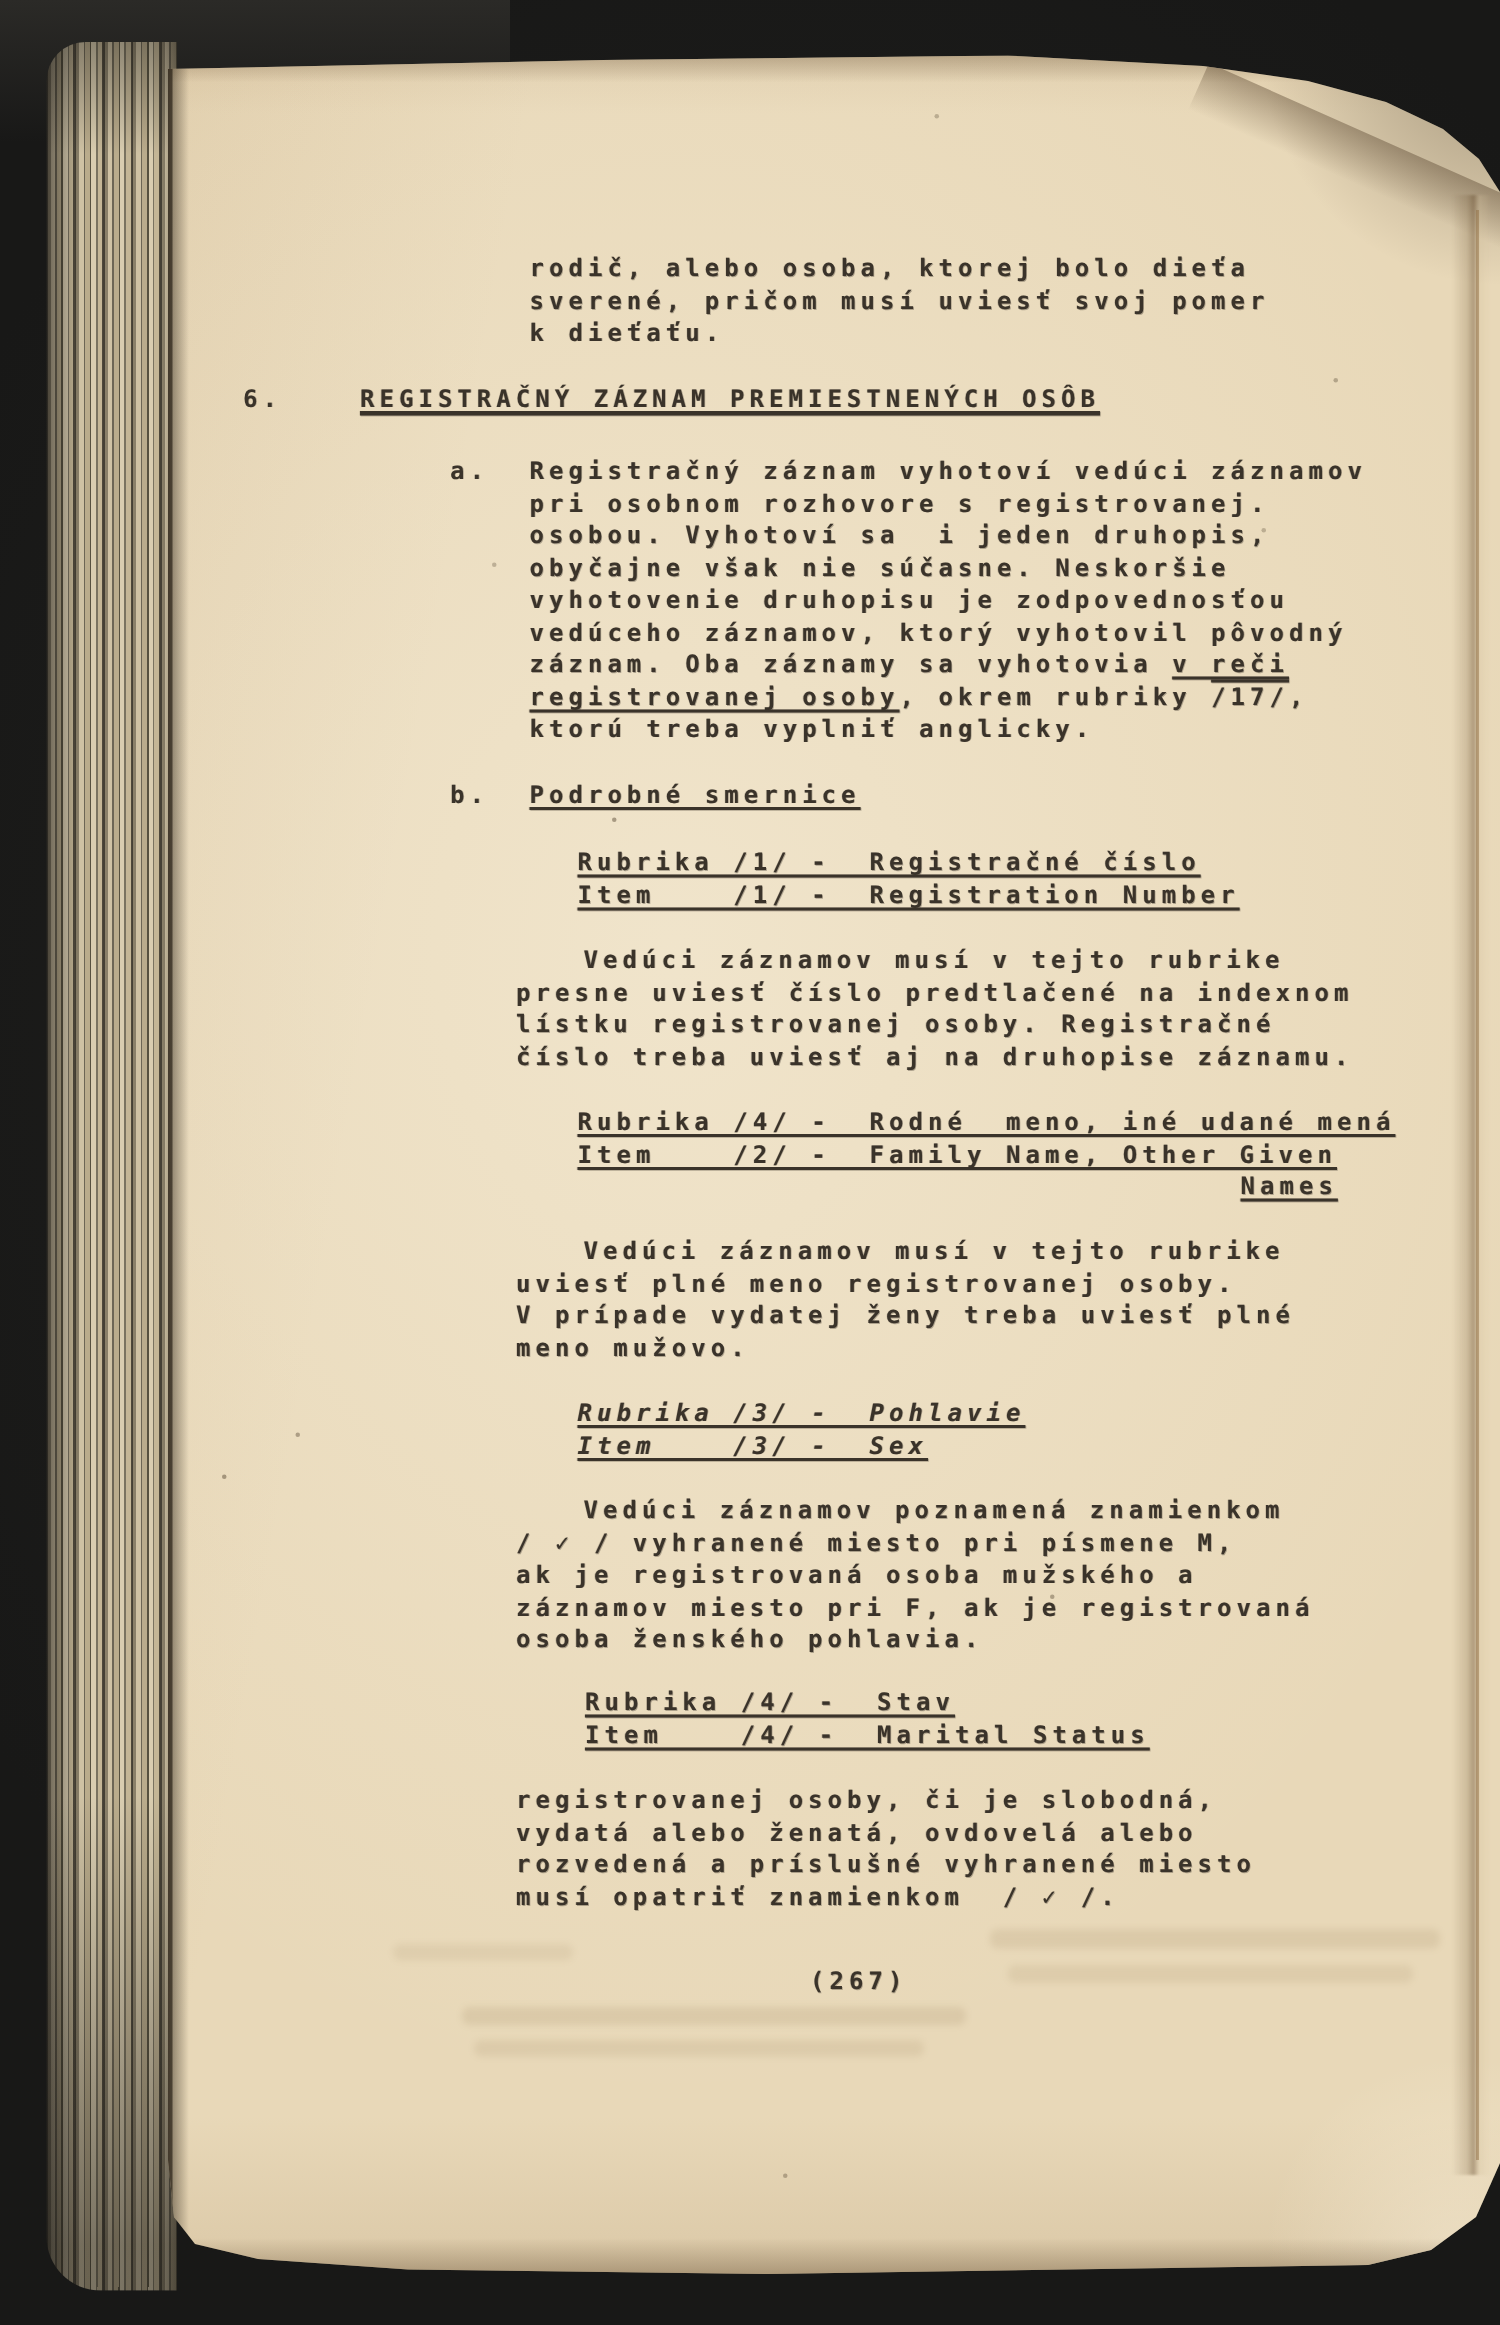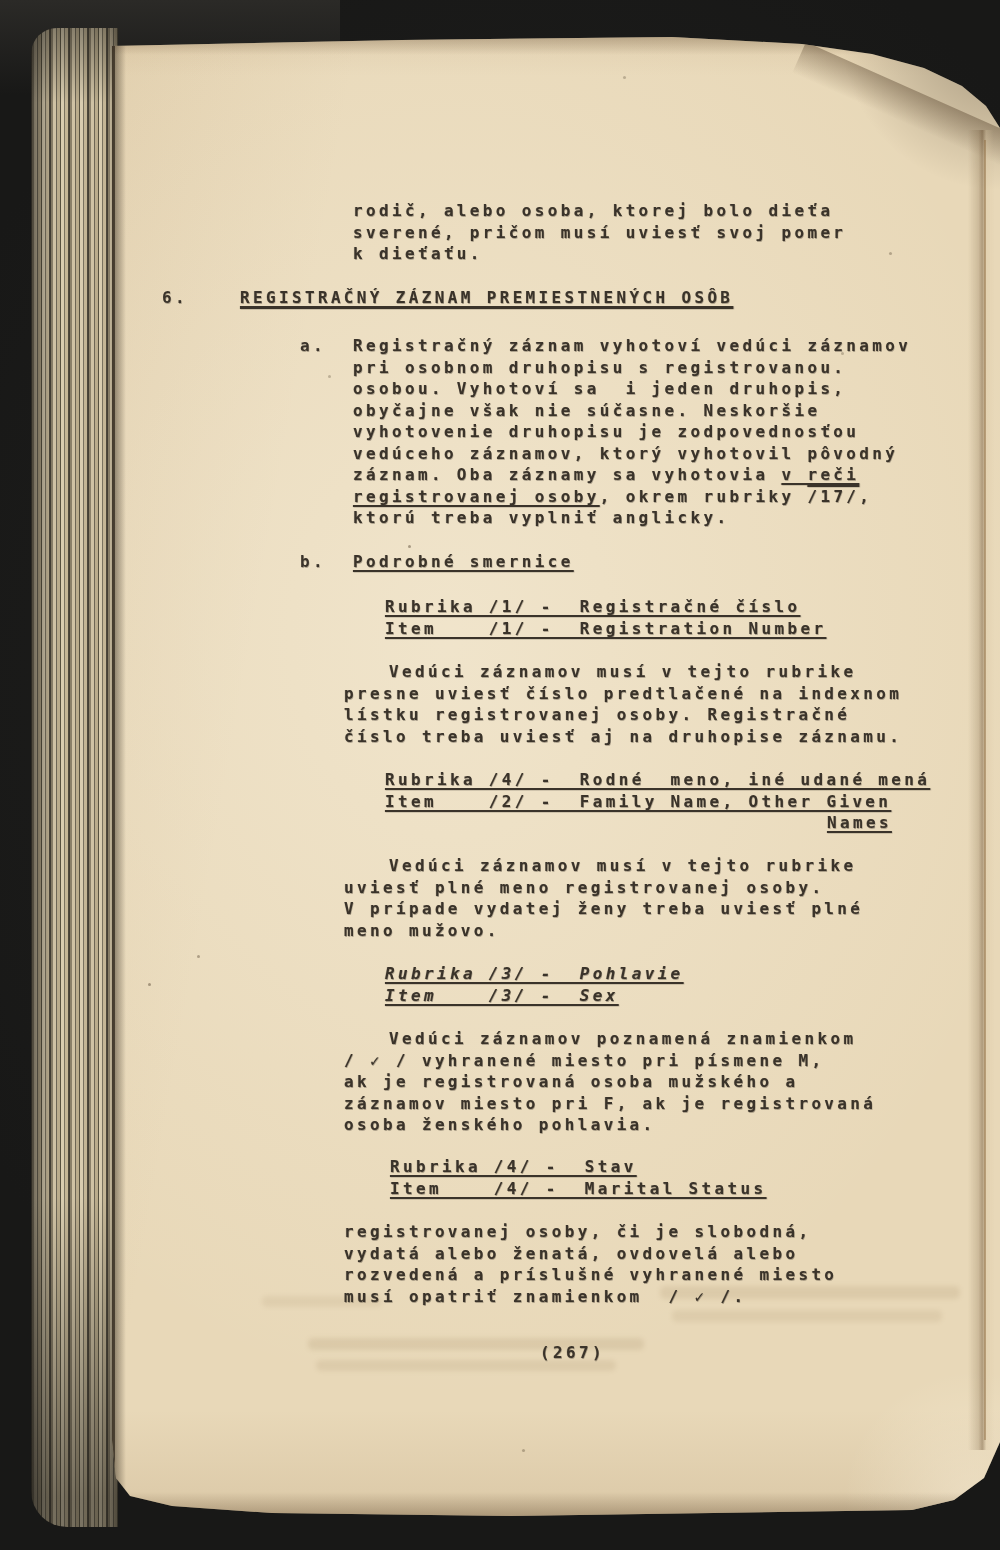--- a/index.html
+++ b/index.html
@@ -77,21 +77,21 @@
   
   .specks{position:absolute;left:296px;top:545px;width:3px;height:3px;border-radius:50%;
     background:rgba(80,65,45,.45);
     box-shadow:292px 518px 0 rgba(80,65,45,.40), 481px -293px 0 rgba(80,65,45,.35),
       -211px 410px 0 rgba(80,65,45,.40), 114px 904px 0 rgba(80,65,45,.35),
       -260px 438px 0 rgba(80,65,45,.45), 215px -469px 0 rgba(80,65,45,.30),
       433px -193px 0 rgba(80,65,45,.30), -80px -170px 0 rgba(80,65,45,.30);}
 
   
   .content{position:absolute;inset:0;color:#3a332a;}
-  .block{position:absolute;margin-top:32px;}
+  .block{position:absolute;}
   .ln{
     white-space:pre;
     font-size:16px;line-height:21.5px;font-weight:bold;
     letter-spacing:3.35px;
     text-shadow:.5px .5px 0 rgba(58,50,40,.35), -.4px 0 0 rgba(58,50,40,.22);
   }
   .marker{position:absolute;top:0;
     font-size:16px;line-height:21.5px;font-weight:bold;letter-spacing:3.35px;
     text-shadow:.5px .5px 0 rgba(58,50,40,.35);}
   .u{text-decoration:underline;text-decoration-thickness:2px;text-underline-offset:3px;text-decoration-skip-ink:none;}
@@ -132,21 +132,21 @@
     </div>
 
     <div class="block" style="left:240px;top:255px;">
       <span class="marker" style="left:-78px;">6.</span>
       <div class="ln u u3">REGISTRAČNÝ ZÁZNAM PREMIESTNENÝCH OSÔB</div>
     </div>
 
     <div class="block" style="left:353px;top:303px;">
       <span class="marker" style="left:-53px;">a.</span>
       <div class="ln">Registračný záznam vyhotoví vedúci záznamov</div>
-      <div class="ln">pri osobnom druhopisu s registrovanou.</div>
+      <div class="ln">pri osobnom rozhovore s registrovanej.</div>
       <div class="ln">osobou. Vyhotoví sa  i jeden druhopis,</div>
       <div class="ln">obyčajne však nie súčasne. Neskoršie</div>
       <div class="ln">vyhotovenie druhopisu je zodpovednosťou</div>
       <div class="ln">vedúceho záznamov, ktorý vyhotovil pôvodný</div>
       <div class="ln"><span>záznam. Oba záznamy sa vyhotovia </span><span class="u">v reči</span></div>
       <div class="ln"><span class="u">registrovanej osoby</span><span>, okrem rubriky </span><span class="ov">/17/</span><span>,</span></div>
       <div class="ln">ktorú treba vyplniť anglicky.</div>
     </div>
 
     <div class="block" style="left:353px;top:519px;">

